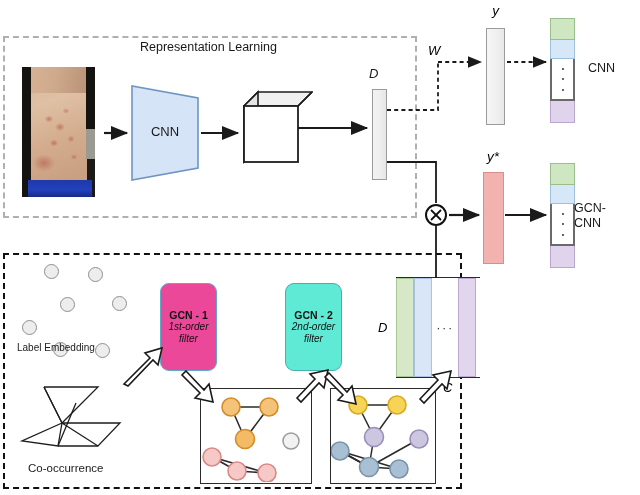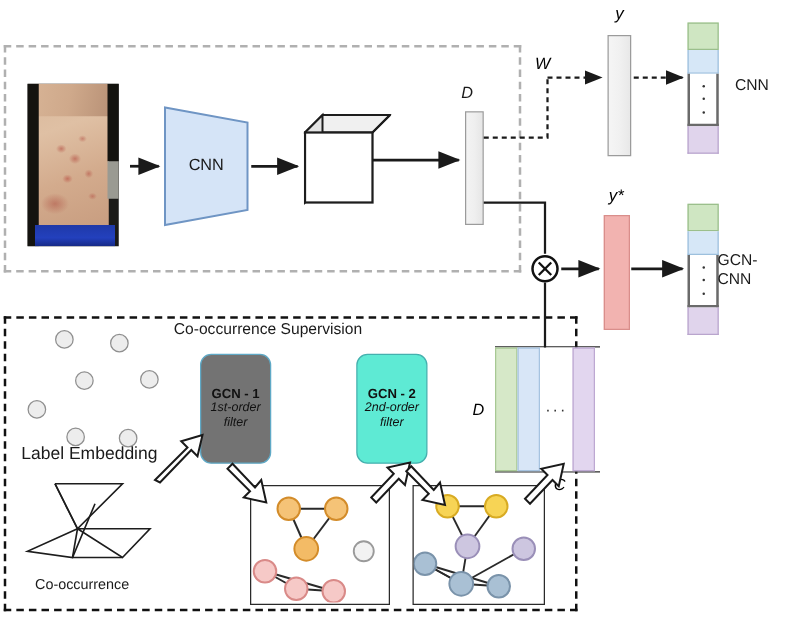--- a/index.html
+++ b/index.html
@@ -151,32 +151,32 @@
   
   .gcn-box {
     position: absolute;
     width: 57px; height: 88px;
     border-radius: 9px;
     display: flex; flex-direction: column;
     align-items: center; justify-content: center;
     text-align: center;
     line-height: 12px;
   }
-  #gcn1 { left: 160px; top: 283px; background:#737373; border:1.6px solid #5fa9c6; }
+  #gcn1 { left: 160px; top: 283px; background:#ec4899; border:1.6px solid #5fa9c6; }
   #gcn2 { left: 285px; top: 283px; background:#5eead4; border:1.6px solid #45b0ae; }
   .gcn-title { font-size: 10.5px; font-weight: bold; color:#111; }
   .gcn-sub { font-size: 10px; font-style: italic; color:#111; }
 
   
   .emb-dot {
     position: absolute;
     width: 15px; height: 15px; border-radius: 50%;
     background:#ededed; border: 1.4px solid #8f8f8f;
   }
-  #label-emb-caption { left: 17px; top: 354px; font-size: 14px; color:#1a1a1a; }
+  #label-emb-caption { left: 17px; top: 342px; font-size: 10px; color:#1a1a1a; }
   #cooc-caption { left: 28px; top: 462px; font-size: 11.5px; color:#1a1a1a; }
 
   
   .graph-panel {
     position: absolute;
     background: #ffffff;
     border: 1.6px solid #2a2a2a;
   }
   #graph1 { left: 200px; top: 388px; width: 112px; height: 96px; }
   #graph2 { left: 330px; top: 388px; width: 106px; height: 96px; }
@@ -199,21 +199,21 @@
   .line-svg { position: absolute; left:0; top:0; width:640px; height:495px; pointer-events:none; }
 </style>
 </head>
 <body>
 
 <div id="canvas">
 
   <div id="repr-box" class="section-box"></div>
   <div id="cooc-box" class="section-box"></div>
 
-  <div id="cooc-title" class="section-title">Co-occurrence Supervision</div>
+  <div id="repr-title" class="section-title">Representation Learning</div>
 
   <div id="foot-photo" class="abs">
     <div class="skin"></div>
     <div class="toe-shadow"></div>
     <div class="leftdark"></div>
     <div class="darkstrip"></div>
     <div class="greystrip"></div>
     <div class="sock"></div>
   </div>
 

